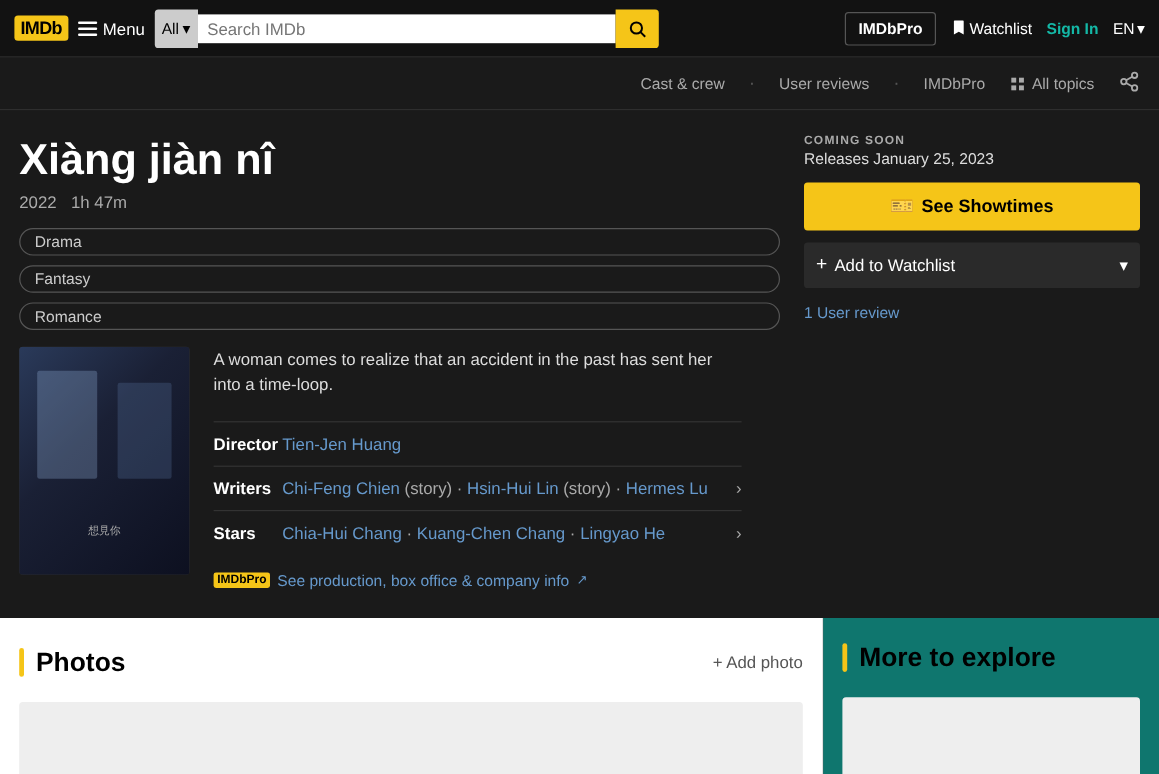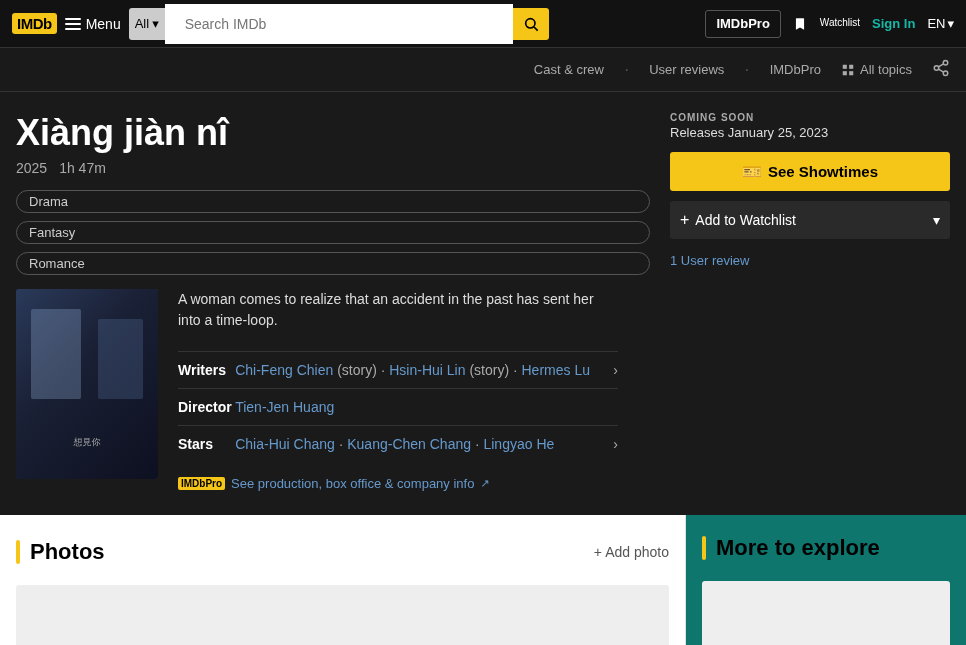--- a/index.html
+++ b/index.html
@@ -6,26 +6,26 @@
     body { background: #1a1a1a; color: #fff; font-family: Arial, sans-serif; width: 966px; min-height: 645px; overflow-x: hidden; }
 
     
     .header { background: #121212; display: flex; align-items: center; height: 48px; padding: 0 12px; gap: 8px; border-bottom: 1px solid #333; }
     .imdb-logo { background: #f5c518; color: #000; font-weight: 900; font-size: 15px; padding: 2px 5px; border-radius: 3px; letter-spacing: -0.5px; }
     .menu-btn { color: #fff; background: none; border: none; cursor: pointer; display: flex; align-items: center; gap: 5px; font-size: 14px; }
     .menu-icon { width: 16px; height: 12px; display: flex; flex-direction: column; justify-content: space-between; }
     .menu-icon span { display: block; height: 2px; background: #fff; border-radius: 1px; }
     .search-container { display: flex; align-items: center; flex: 1; max-width: 420px; height: 32px; }
     .search-select { background: #ccc; color: #000; border: none; height: 32px; padding: 0 6px; border-radius: 3px 0 0 3px; font-size: 13px; cursor: pointer; display: flex; align-items: center; gap: 3px; }
-    .search-input { height: 40px; flex: 1; border: none; padding: 0 20px; font-size: 14px; outline: none; }
+    .search-input { height: 24px; flex: 1; border: none; padding: 0 8px; font-size: 14px; outline: none; }
     .search-btn { background: #f5c518; height: 32px; width: 36px; border: none; cursor: pointer; display: flex; align-items: center; justify-content: center; border-radius: 0 3px 3px 0; }
     .imdbpro-btn { background: none; border: 1px solid #555; color: #fff; height: 28px; padding: 0 10px; border-radius: 3px; font-size: 12px; cursor: pointer; display: flex; align-items: center; }
     .imdbpro-logo { font-size: 13px; font-weight: bold; }
     .header-right { display: flex; align-items: center; gap: 12px; margin-left: auto; }
-    .watchlist-btn { color: #fff; font-size: 10px; display: flex; gap: 13px; cursor: pointer; background: none; border: none; }
+    .watchlist-btn { color: #fff; font-size: 13px; display: flex; gap: 2px; cursor: pointer; background: none; border: none; }
     .signin-btn { color: #14b8a6; font-size: 13px; cursor: pointer; background: none; border: none; font-weight: bold; }
     .lang-btn { color: #fff; font-size: 13px; cursor: pointer; background: none; border: none; display: flex; align-items: center; gap: 2px; }
 
     
     .second-nav { background: #1a1a1a; border-bottom: 1px solid #333; display: flex; align-items: center; justify-content: flex-end; padding: 0 16px; height: 44px; gap: 20px; }
     .second-nav a { color: #aaa; font-size: 13px; text-decoration: none; cursor: pointer; }
     .second-nav-divider { color: #555; }
     .all-topics-btn { display: flex; align-items: center; gap: 5px; color: #aaa; font-size: 13px; cursor: pointer; background: none; border: none; }
     .share-btn { color: #aaa; cursor: pointer; background: none; border: none; }
 
@@ -155,21 +155,21 @@
         <line x1="8.59" y1="13.51" x2="15.42" y2="17.49"></line>
         <line x1="15.41" y1="6.51" x2="8.59" y2="10.49"></line>
       </svg>
   </button>
 </div>
 
 <div class="hero">
   <div class="hero-left">
     <h1 class="movie-title">Xiàng jiàn nî</h1>
     <div class="movie-meta">
-      <span>2025</span>
+      <span>2022</span>
       <span>1h 47m</span>
     </div>
     <div class="genres">
       <a class="genre-tag">Drama</a>
       <a class="genre-tag">Fantasy</a>
       <a class="genre-tag">Romance</a>
     </div>
     <div class="movie-poster-area">
       <div class="poster">
         <button class="poster-add">+</button>
@@ -179,33 +179,33 @@
           <div style="position:absolute;top:20px;left:15px;width:50px;height:90px;background:rgba(150,180,220,0.3);border-radius:2px;"></div>
           <div style="position:absolute;top:30px;right:15px;width:45px;height:80px;background:rgba(100,130,180,0.25);border-radius:2px;"></div>
           <div style="position:absolute;bottom:30px;left:0;right:0;text-align:center;font-size:9px;color:#aaa;">想見你</div>
         </div>
       </div>
       <div class="movie-info">
         <p class="description">A woman comes to realize that an accident in the past has sent her into a time-loop.</p>
         <table class="credits-table">
           <tbody>
               <tr>
+            <td class="credits-label">Director</td>
+            <td><a class="credits-link">Tien-Jen Huang</a></td>
+          </tr>
+          <tr>
             <td class="credits-label">Writers</td>
             <td>
               <a class="credits-link">Chi-Feng Chien</a>
               <span class="credits-muted"> (story) · </span>
               <a class="credits-link">Hsin-Hui Lin</a>
               <span class="credits-muted"> (story) · </span>
               <a class="credits-link">Hermes Lu</a>
               <span class="credits-arrow">›</span>
             </td>
-          </tr>
-          <tr>
-            <td class="credits-label">Director</td>
-            <td><a class="credits-link">Tien-Jen Huang</a></td>
           </tr>
           <tr>
             <td class="credits-label">Stars</td>
             <td>
               <a class="credits-link">Chia-Hui Chang</a>
               <span class="credits-muted"> · </span>
               <a class="credits-link">Kuang-Chen Chang</a>
               <span class="credits-muted"> · </span>
               <a class="credits-link">Lingyao He</a>
               <span class="credits-arrow">›</span>

